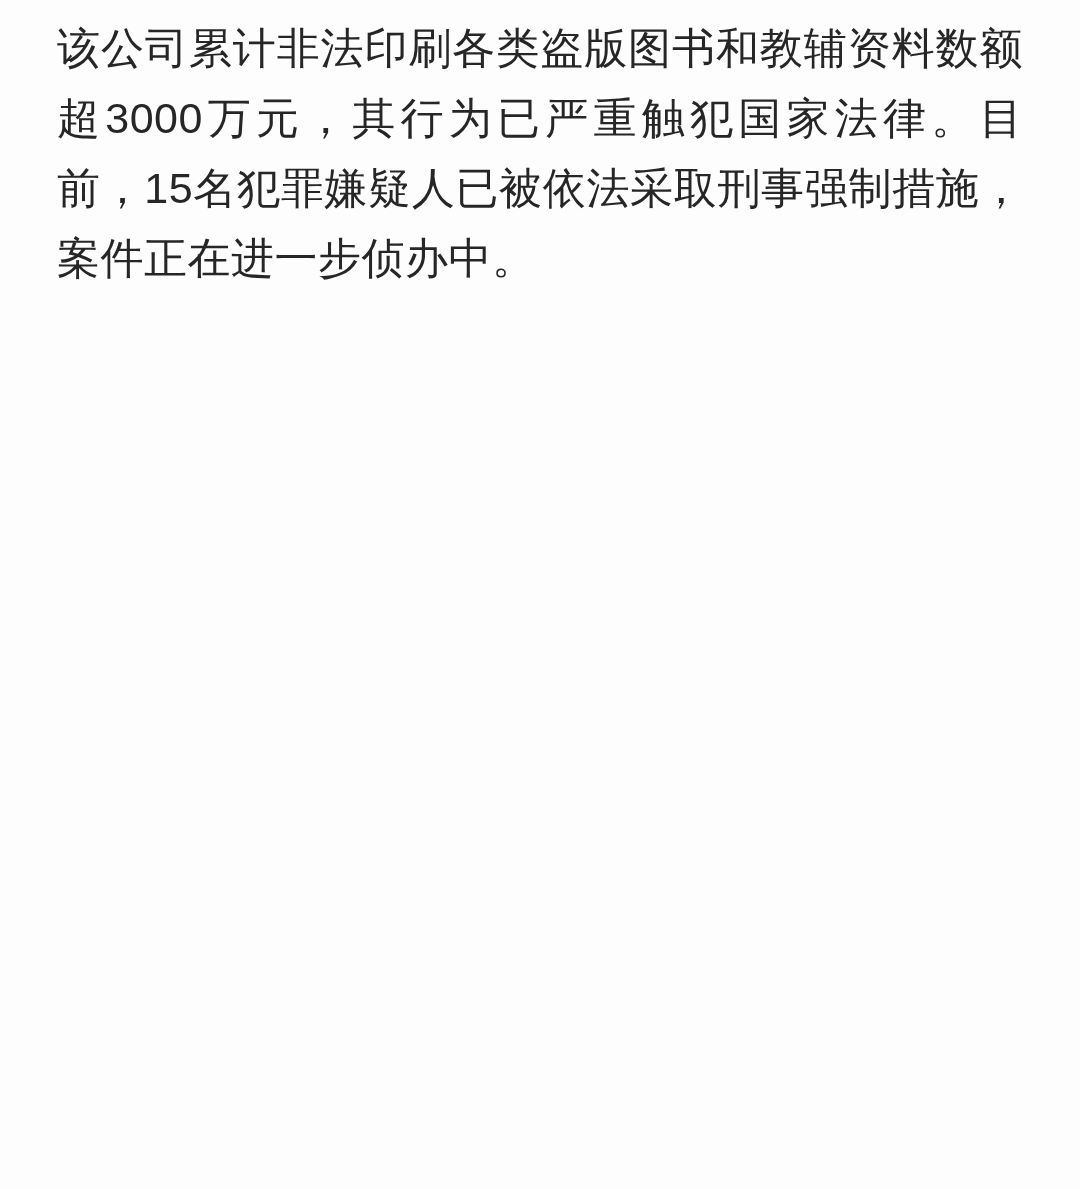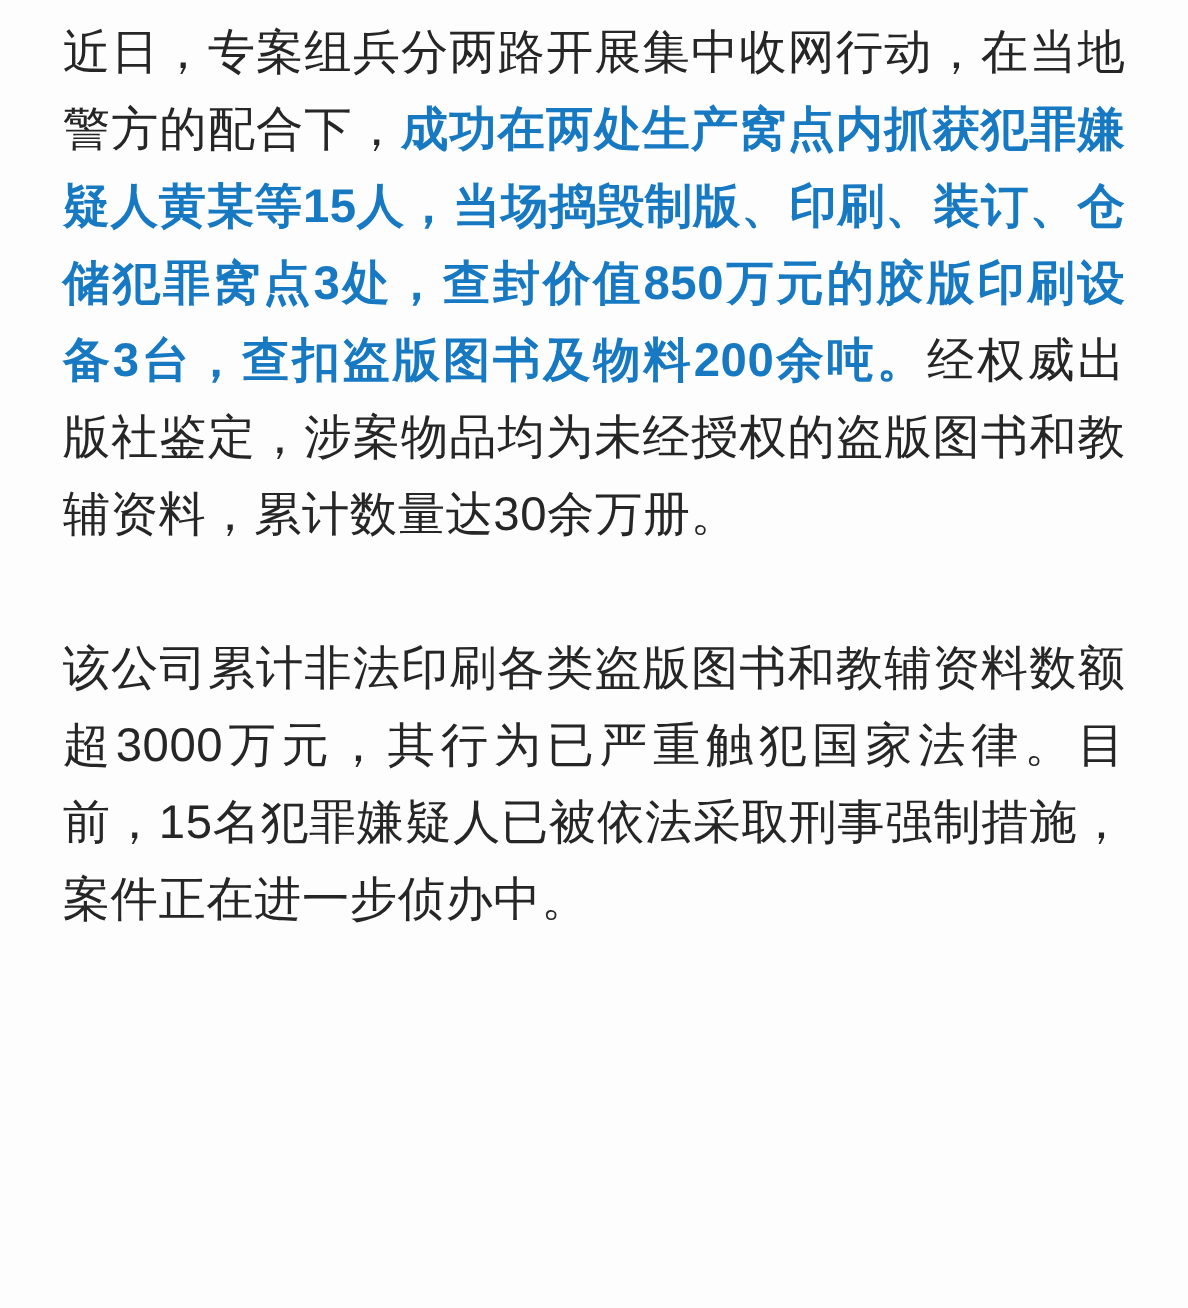--- a/index.html
+++ b/index.html
@@ -34,15 +34,14 @@
     
   }
   .hl {
     font-weight: bold;
   }
 </style>
 </head>
 <body style="background: rgb(253, 253, 253);">
 
 <div class="article" style="color: rgb(38, 38, 38);">
-  <p><span class="seg">近日，专案组兵分两路开展集中收网行动，在当地警方的配合下，</span><span class="seg hl" style="color: rgb(23, 121, 194);">成功在两处生产窝点内抓获犯罪嫌疑人黄某等15人，当场捣毁制版、印刷、装订、仓储犯罪窝点3处，查封价值850万元的胶版印刷设备3台，查扣盗版图书及物料200余吨。</span><span class="seg">经权威出版社鉴定，涉案物品均为未经授权的盗版图书和教辅资料，累计数量达30余万册。</span></p>
   <p><span class="seg">该公司累计非法印刷各类盗版图书和教辅资料数额超3000万元，其行为已严重触犯国家法律。目前，15名犯罪嫌疑人已被依法采取刑事强制措施，案件正在进一步侦办中。</span></p>
 </div>
 
 </body></html>

